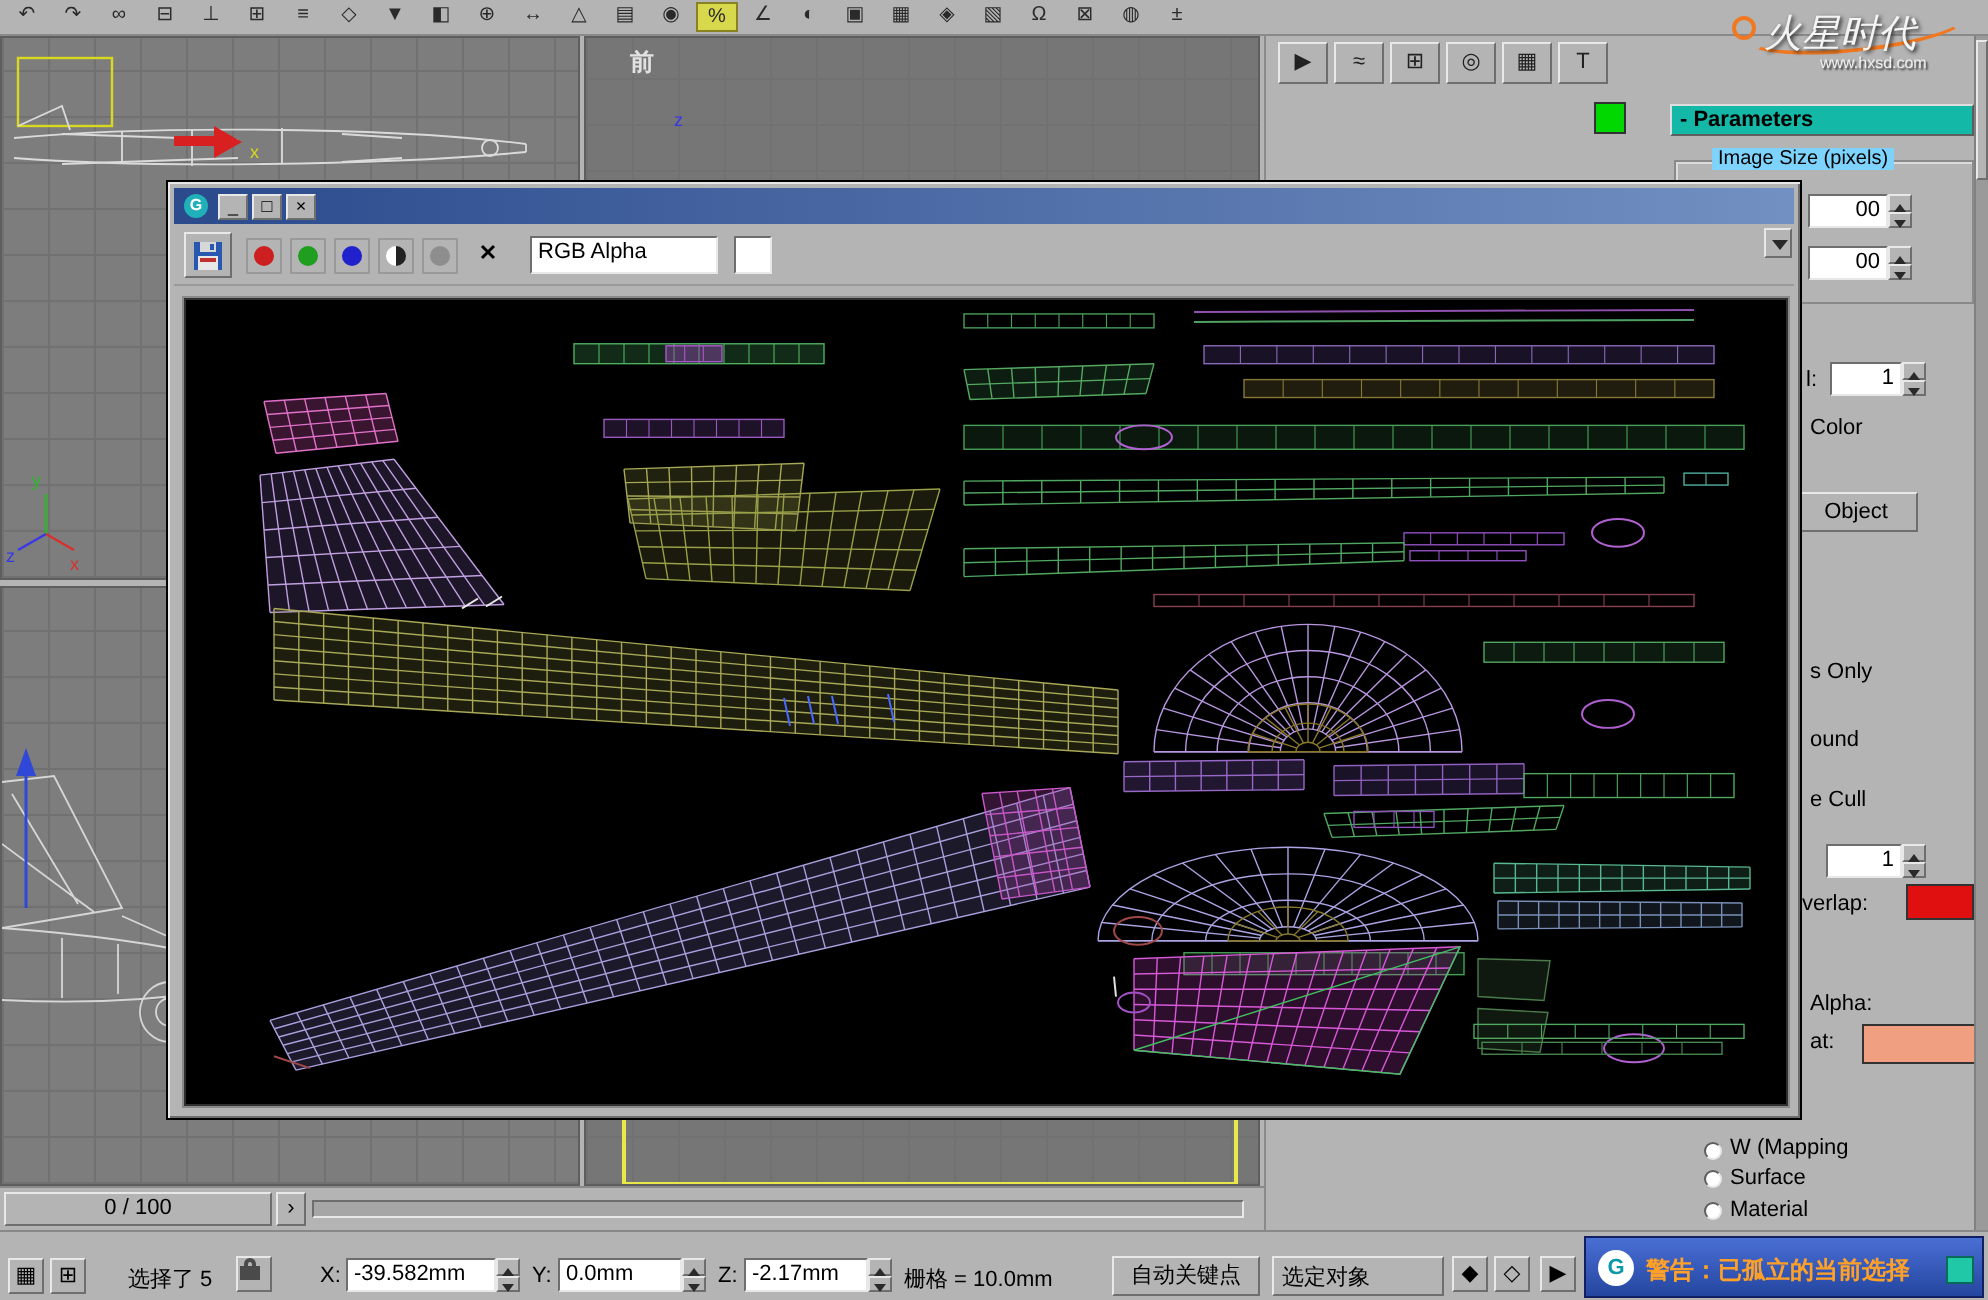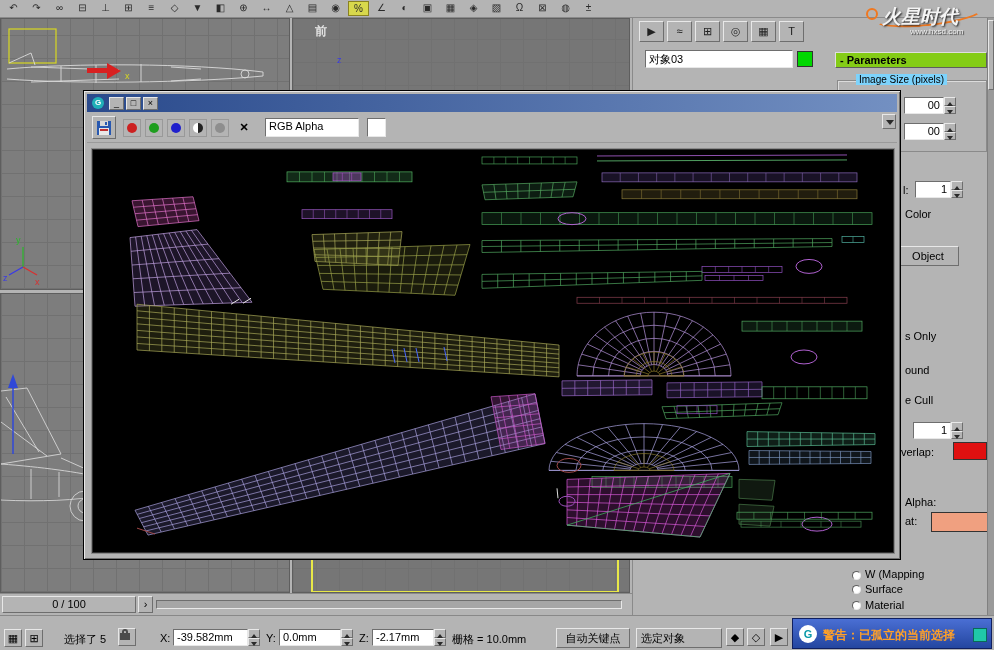--- a/index.html
+++ b/index.html
@@ -28,21 +28,21 @@
   
   #time-row{left:0;top:593px;width:632px;height:22px;background:#b4b4b4;border-top:1px solid #8a8a8a;position:absolute}
   #time-slider{left:2px;top:2px;width:134px;height:17px;text-align:center;line-height:15px;position:absolute}
   #time-next{left:138px;top:2px;width:15px;height:17px;text-align:center;line-height:15px;position:absolute}
   #time-track{left:156px;top:6px;width:466px;height:9px;background:#a6a6a6;position:absolute}
   
   #cmd-panel{left:632px;top:18px;width:362px;height:597px;background:#b4b4b4;border-left:1px solid #8a8a8a;position:absolute}
   #panel-tabs{left:6px;top:3px;display:flex;gap:3px;position:absolute}
   .ptab{width:25px;height:21px;text-align:center;line-height:19px;font-size:11px;color:#222}
   .plabel{position:absolute;font-size:11px;color:#000;white-space:nowrap}
-  #rollout-hdr{left:202px;top:34px;width:152px;height:16px;background:#84cc16;border:1px solid;border-color:#dedede #5e5e5e #5e5e5e #dedede;font-weight:bold;padding:1px 4px;position:absolute;font-size:11px}
+  #rollout-hdr{left:202px;top:34px;width:152px;height:16px;background:#14b8a6;border:1px solid;border-color:#dedede #5e5e5e #5e5e5e #dedede;font-weight:bold;padding:1px 4px;position:absolute;font-size:11px}
   #img-size-group{left:204px;top:62px;width:150px;height:72px;border:1px solid #8a8a8a;box-shadow:1px 1px 0 #dcdcdc inset;position:absolute}
   #img-size-legend{position:absolute;left:18px;top:-7px;background:#7dd3fc;padding:0 3px;font-size:10px;white-space:nowrap}
   .spin{position:absolute;width:12px;height:17px;display:flex;flex-direction:column}
   .spin>div{flex:1;background:#b4b4b4;border:1px solid;border-color:#e8e8e8 #6e6e6e #6e6e6e #e8e8e8;position:relative}
   .spin>div:after{content:"";position:absolute;left:2px;border:3px solid transparent}
   .spin>div.up:after{top:1px;border-bottom:4px solid #2a2a2a}
   .spin>div.dn:after{top:3px;border-top:4px solid #2a2a2a}
   .swatch{position:absolute;border:1px solid #333}
   .radio-row{position:absolute;height:14px;display:flex;align-items:center;gap:4px}
   .radio-circle{width:9px;height:9px;border-radius:50%;background:#fff;border:1px solid;border-color:#5e5e5e #e8e8e8 #e8e8e8 #5e5e5e;display:inline-block}
@@ -71,21 +71,21 @@
   #warn-bar{left:792px;top:2px;width:200px;height:31px;background:linear-gradient(180deg,#4a6fd4,#2446a0);border:1px solid #102060;position:absolute}
   #warn-logo{left:6px;top:6px;width:18px;height:18px;border-radius:50%;background:#fff;color: #0898a8;font-weight:bold;text-align:center;line-height:18px;font-size:11px;position:absolute}
   #warn-text{left:30px;top:8px;color:#ffa028;font-weight:bold;font-size:12px;position:absolute;white-space:nowrap}
   #warn-sq{right:4px;bottom:6px;width:14px;height:14px;background:#20c8a8;border:1px solid #0a6a58;position:absolute}
   .lockwrap{position:relative;width:12px;height:11px;margin:3px auto 0}
   .lockwrap .body{position:absolute;left:1px;top:4px;width:10px;height:7px;background:#4a4a4a}
   .lockwrap .shackle{position:absolute;left:3px;top:0;width:6px;height:5px;border:2px solid #4a4a4a;border-bottom:none;border-radius:3px 3px 0 0}
   
   #logo{left:862px;top:2px;width:132px;height:34px;position:absolute;z-index:30;pointer-events:none}
   #logo-ring{position:absolute;left:4px;top:6px;width:12px;height:12px;border:2px solid #f07820;border-radius:50%}
-  #logo-brand{position:absolute;left:20px;top:2px;font-size:19px;font-style:italic;font-weight:bold;color:#f4f4f4;text-shadow:1px 1px 2px #222;white-space:nowrap}
+  #logo-brand{position:absolute;left:20px;top:2px;font-size:19px;font-style:italic;font-weight:normal;color:#f4f4f4;text-shadow:1px 1px 2px #222;white-space:nowrap}
   #logo-swoosh{position:absolute;left:10px;top:0px;width:112px;height:24px;border:2px solid transparent;border-bottom-color:#f07820;border-radius:50%;transform:rotate(-6deg)}
   #logo-site{position:absolute;left:48px;top:25px;font-size:8px;color:#efefef;text-shadow:1px 1px 1px #333}
 </style>
 </head>
 <body>
 
 <div id="top-toolbar">
   <div id="toolbar-icons" style="display:flex;gap:2px">
       <div class="ticon">↶</div>
       <div class="ticon">↷</div>
@@ -189,21 +189,20 @@
 
 <div id="cmd-panel">
   <div id="panel-tabs">
       <div class="ptab outset">▶</div>
       <div class="ptab outset">≈</div>
       <div class="ptab outset">⊞</div>
       <div class="ptab outset">◎</div>
       <div class="ptab outset">▦</div>
       <div class="ptab outset">T</div>
     </div>
-  <div class="field abs" style="left:12px;top:32px;width:148px;height:18px">对象03</div>
   <div class="swatch" id="obj-color" style="left: 164px; top: 33px; width: 16px; height: 16px; background: rgb(0, 216, 0);"></div>
   <div id="rollout-hdr">- Parameters</div>
 
   <div id="img-size-group">
     <span id="img-size-legend">Image Size (pixels)</span>
     <div class="field abs" style="left:66px;top:16px;width:40px;height:17px;text-align:right">00</div>
     <div class="spin" style="left:106px;top:16px">
         <div class="up"></div>
         <div class="dn"></div>
       </div>

